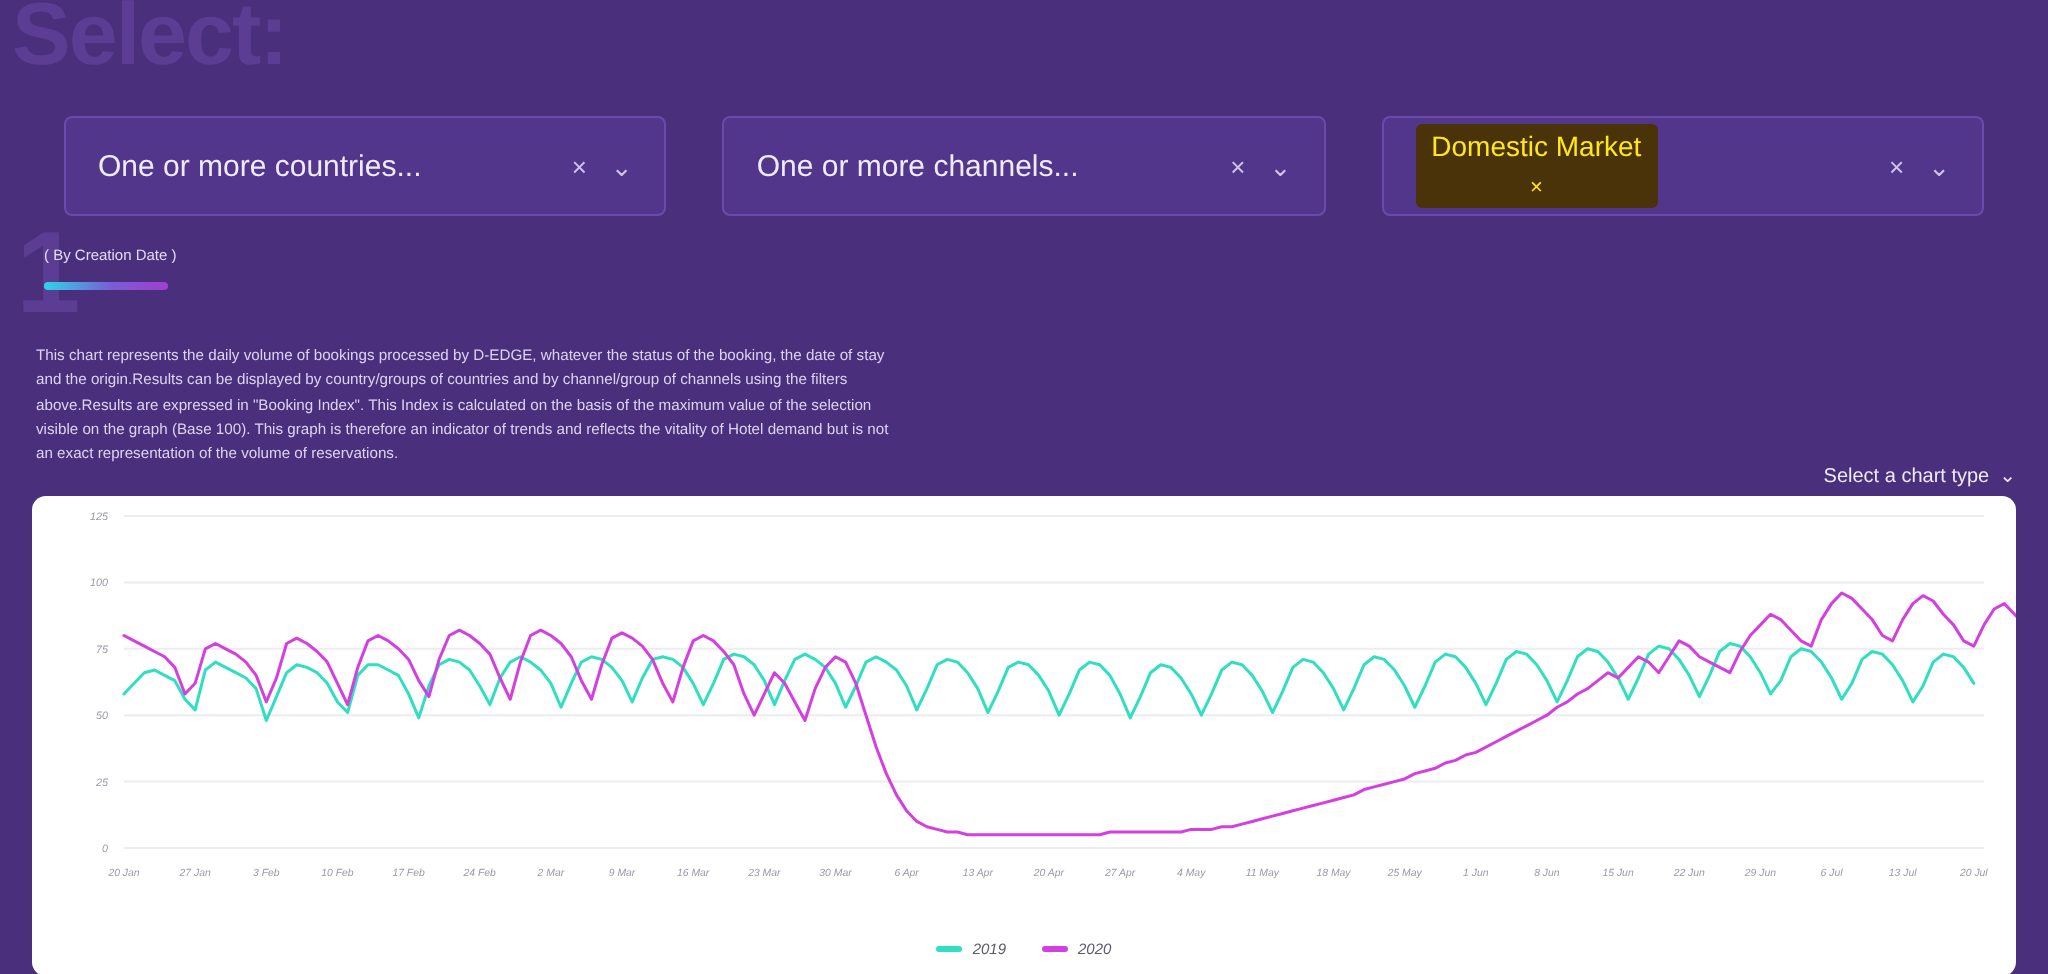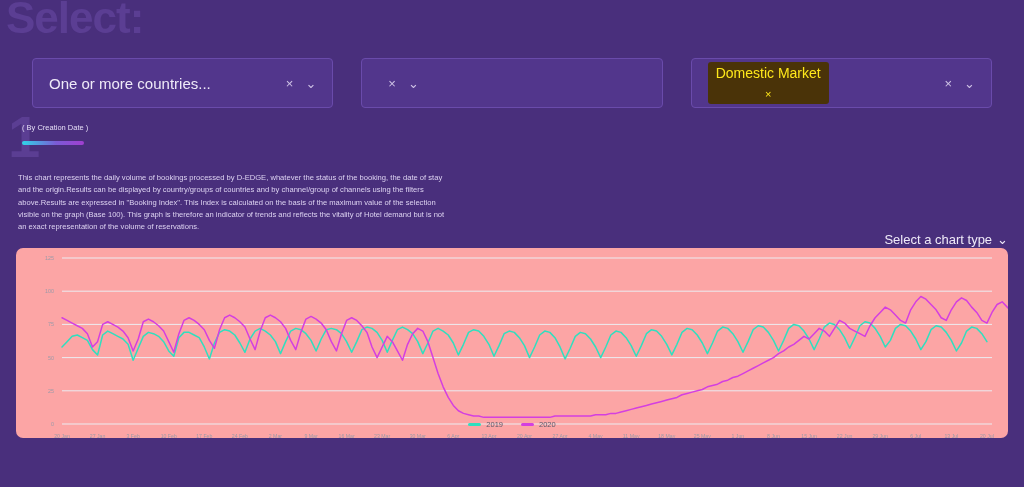--- a/index.html
+++ b/index.html
@@ -75,30 +75,31 @@
     background: linear-gradient(90deg,#2fd5e8 0%,#7b5bd6 55%,#a03fd0 100%);
   }
   .desc {
     position: absolute; left: 18px; top: 172px; width: 428px;
     color: #ded4f2; font-size: 7.6px; line-height: 1.62;
   }
 
   
   .chart-type {
     position: absolute; right: 16px; top: 232px;
-    color: #efeaf8; font-size: 13px;
+    color: #efeaf8; font-size: 10px;
     display: flex; align-items: flex-end; gap: 5px; cursor: pointer;
   }
 
   
   .card {
     position: absolute; left: 16px; top: 248px;
-    width: 992px; height: 190px;
-    background: #fca5a5; border-radius: 7px;
+    width: 992px; height: 240px;
+    background: #ffffff; border-radius: 7px;
     overflow: hidden;
+    font-style: italic;
   }
   .legend {
     position: absolute; left: 0; right: 0; bottom: 9px;
     display: flex; justify-content: center; gap: 18px;
   }
   .legend-item { display: flex; align-items: center; gap: 5px; }
   .legend-swatch { width: 13px; height: 2.5px; border-radius: 2px; }
   .legend-text { color: #5a5a6b; font-size: 7.5px; }
   svg { display: block; }
   .gridline { stroke: #ececf1; stroke-width: 1; }
@@ -115,20 +116,21 @@
 
   <div class="filters">
 
     <div class="filter">
       <div class="filter-label">One or more countries...</div>
       <div class="filter-clear">×</div>
       <div class="filter-caret">⌄</div>
     </div>
 
     <div class="filter">
+      <div class="filter-label">One or more channels...</div>
       <div class="filter-clear">×</div>
       <div class="filter-caret">⌄</div>
     </div>
 
     <div class="filter">
       <div class="filter-label">
         <span class="tag">
           <span>Domestic Market</span>
           <span class="tag-x">×</span>
         </span>

